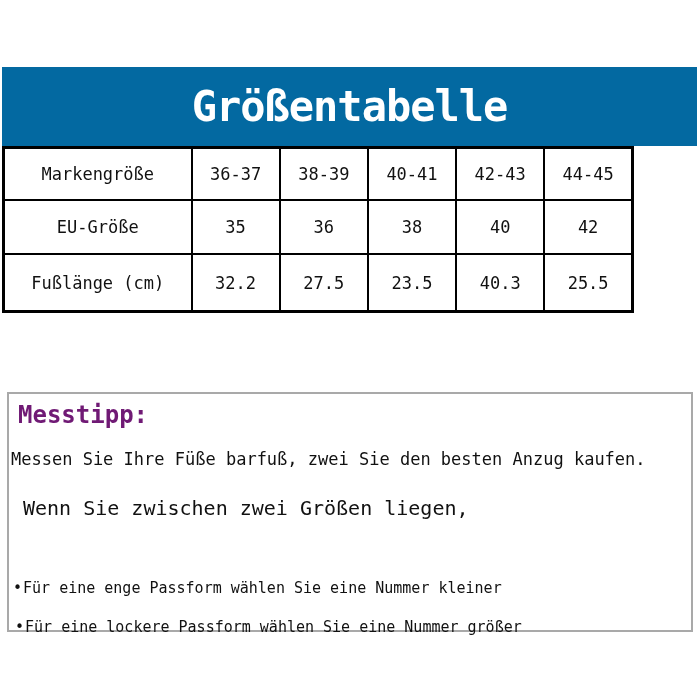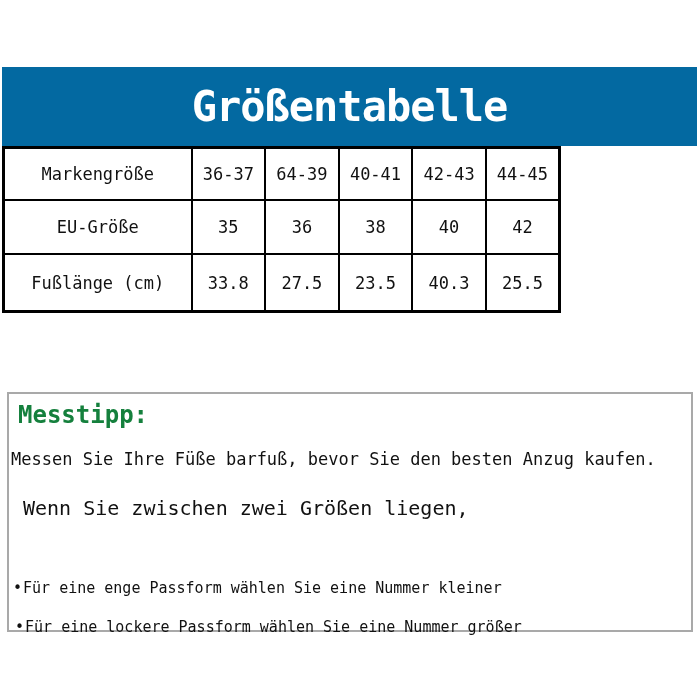--- a/index.html
+++ b/index.html
@@ -35,21 +35,21 @@
     font-weight: bold;
     letter-spacing: -1px;
     white-space: nowrap;
   }
 
   
   table.size-table {
     position: absolute;
     left: 2px;
     top: 146px;
-    width: 559px;
+    width: 632px;
     border-collapse: collapse;
     table-layout: fixed;
     border: 3px solid #000000;
   }
   table.size-table td {
     border: 2px solid #000000;
     text-align: center;
     vertical-align: middle;
     font-size: 17px;
     padding: 0;
@@ -68,21 +68,21 @@
     top: 392px;
     width: 682px;
     height: 236px;
     border: 2px solid #a9a9a9;
     background: #ffffff;
   }
   .tip-heading {
     position: absolute;
     left: 9px;
     top: 7px;
-    color: #15803d;
+    color: #701a75;
     font-size: 24px;
     font-weight: bold;
     white-space: nowrap;
   }
   .tip-intro {
     position: absolute;
     left: 2px;
     top: 55px;
     font-size: 17px;
     white-space: nowrap;
@@ -124,48 +124,48 @@
       <col>
         <col>
         <col>
         <col>
         <col>
     </colgroup>
     <tbody>
       <tr class="r1">
         <td class="row-label">Markengröße</td>
         <td>36-37</td>
-        <td>64-39</td>
+        <td>38-39</td>
         <td>40-41</td>
         <td>42-43</td>
         <td>44-45</td>
       </tr>
       <tr class="r2">
         <td class="row-label">EU-Größe</td>
         <td>35</td>
         <td>36</td>
         <td>38</td>
         <td>40</td>
         <td>42</td>
       </tr>
       <tr class="r3">
         <td class="row-label">Fußlänge (cm)</td>
-        <td>33.8</td>
+        <td>32.2</td>
         <td>27.5</td>
         <td>23.5</td>
         <td>40.3</td>
         <td>25.5</td>
       </tr>
     </tbody>
   </table>
 
   <div class="tip-box">
     <div class="tip-heading">Messtipp:</div>
 
-    <div class="tip-intro">Messen Sie Ihre Füße barfuß, bevor Sie den besten Anzug kaufen.</div>
+    <div class="tip-intro">Messen Sie Ihre Füße barfuß, zwei Sie den besten Anzug kaufen.</div>
 
     <div class="tip-note">Wenn Sie zwischen zwei Größen liegen,</div>
 
     <div class="bullet-item b1">
       <span class="bullet-glyph">•</span><span>Für eine enge Passform wählen Sie eine Nummer kleiner</span>
     </div>
 
     <div class="bullet-item b2">
       <span class="bullet-glyph">•</span><span>Für eine lockere Passform wählen Sie eine Nummer größer</span>
     </div>

